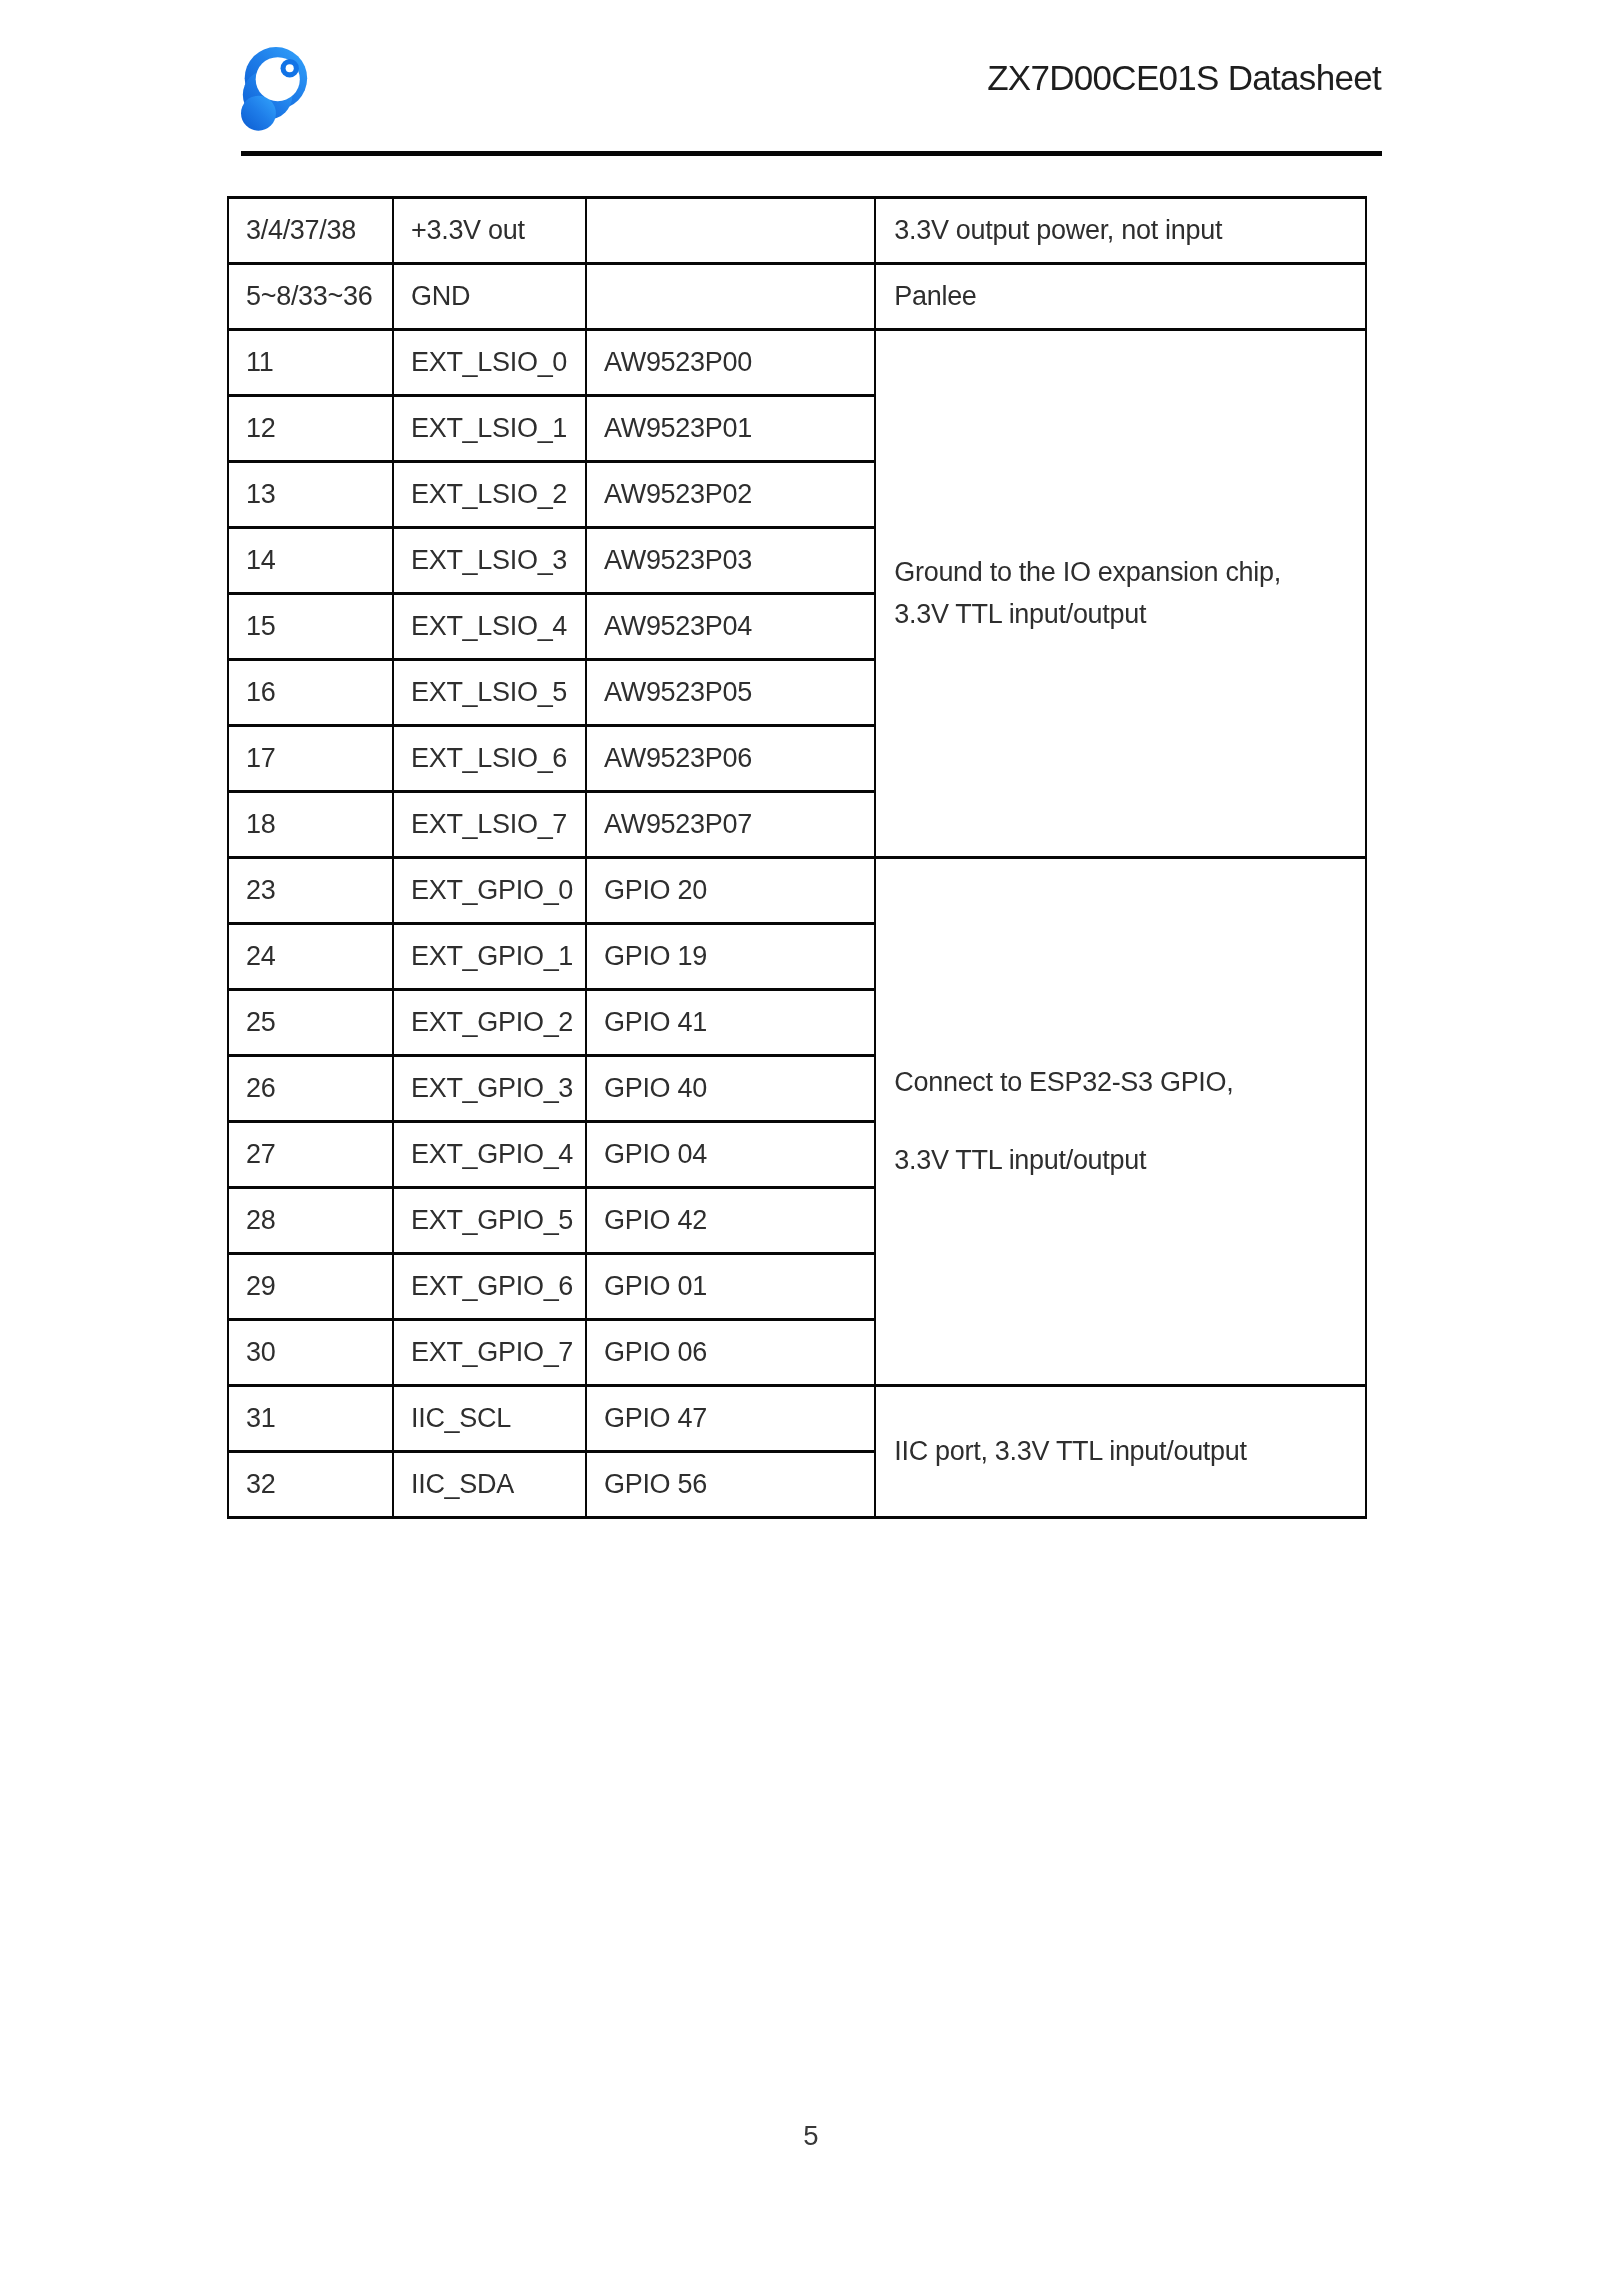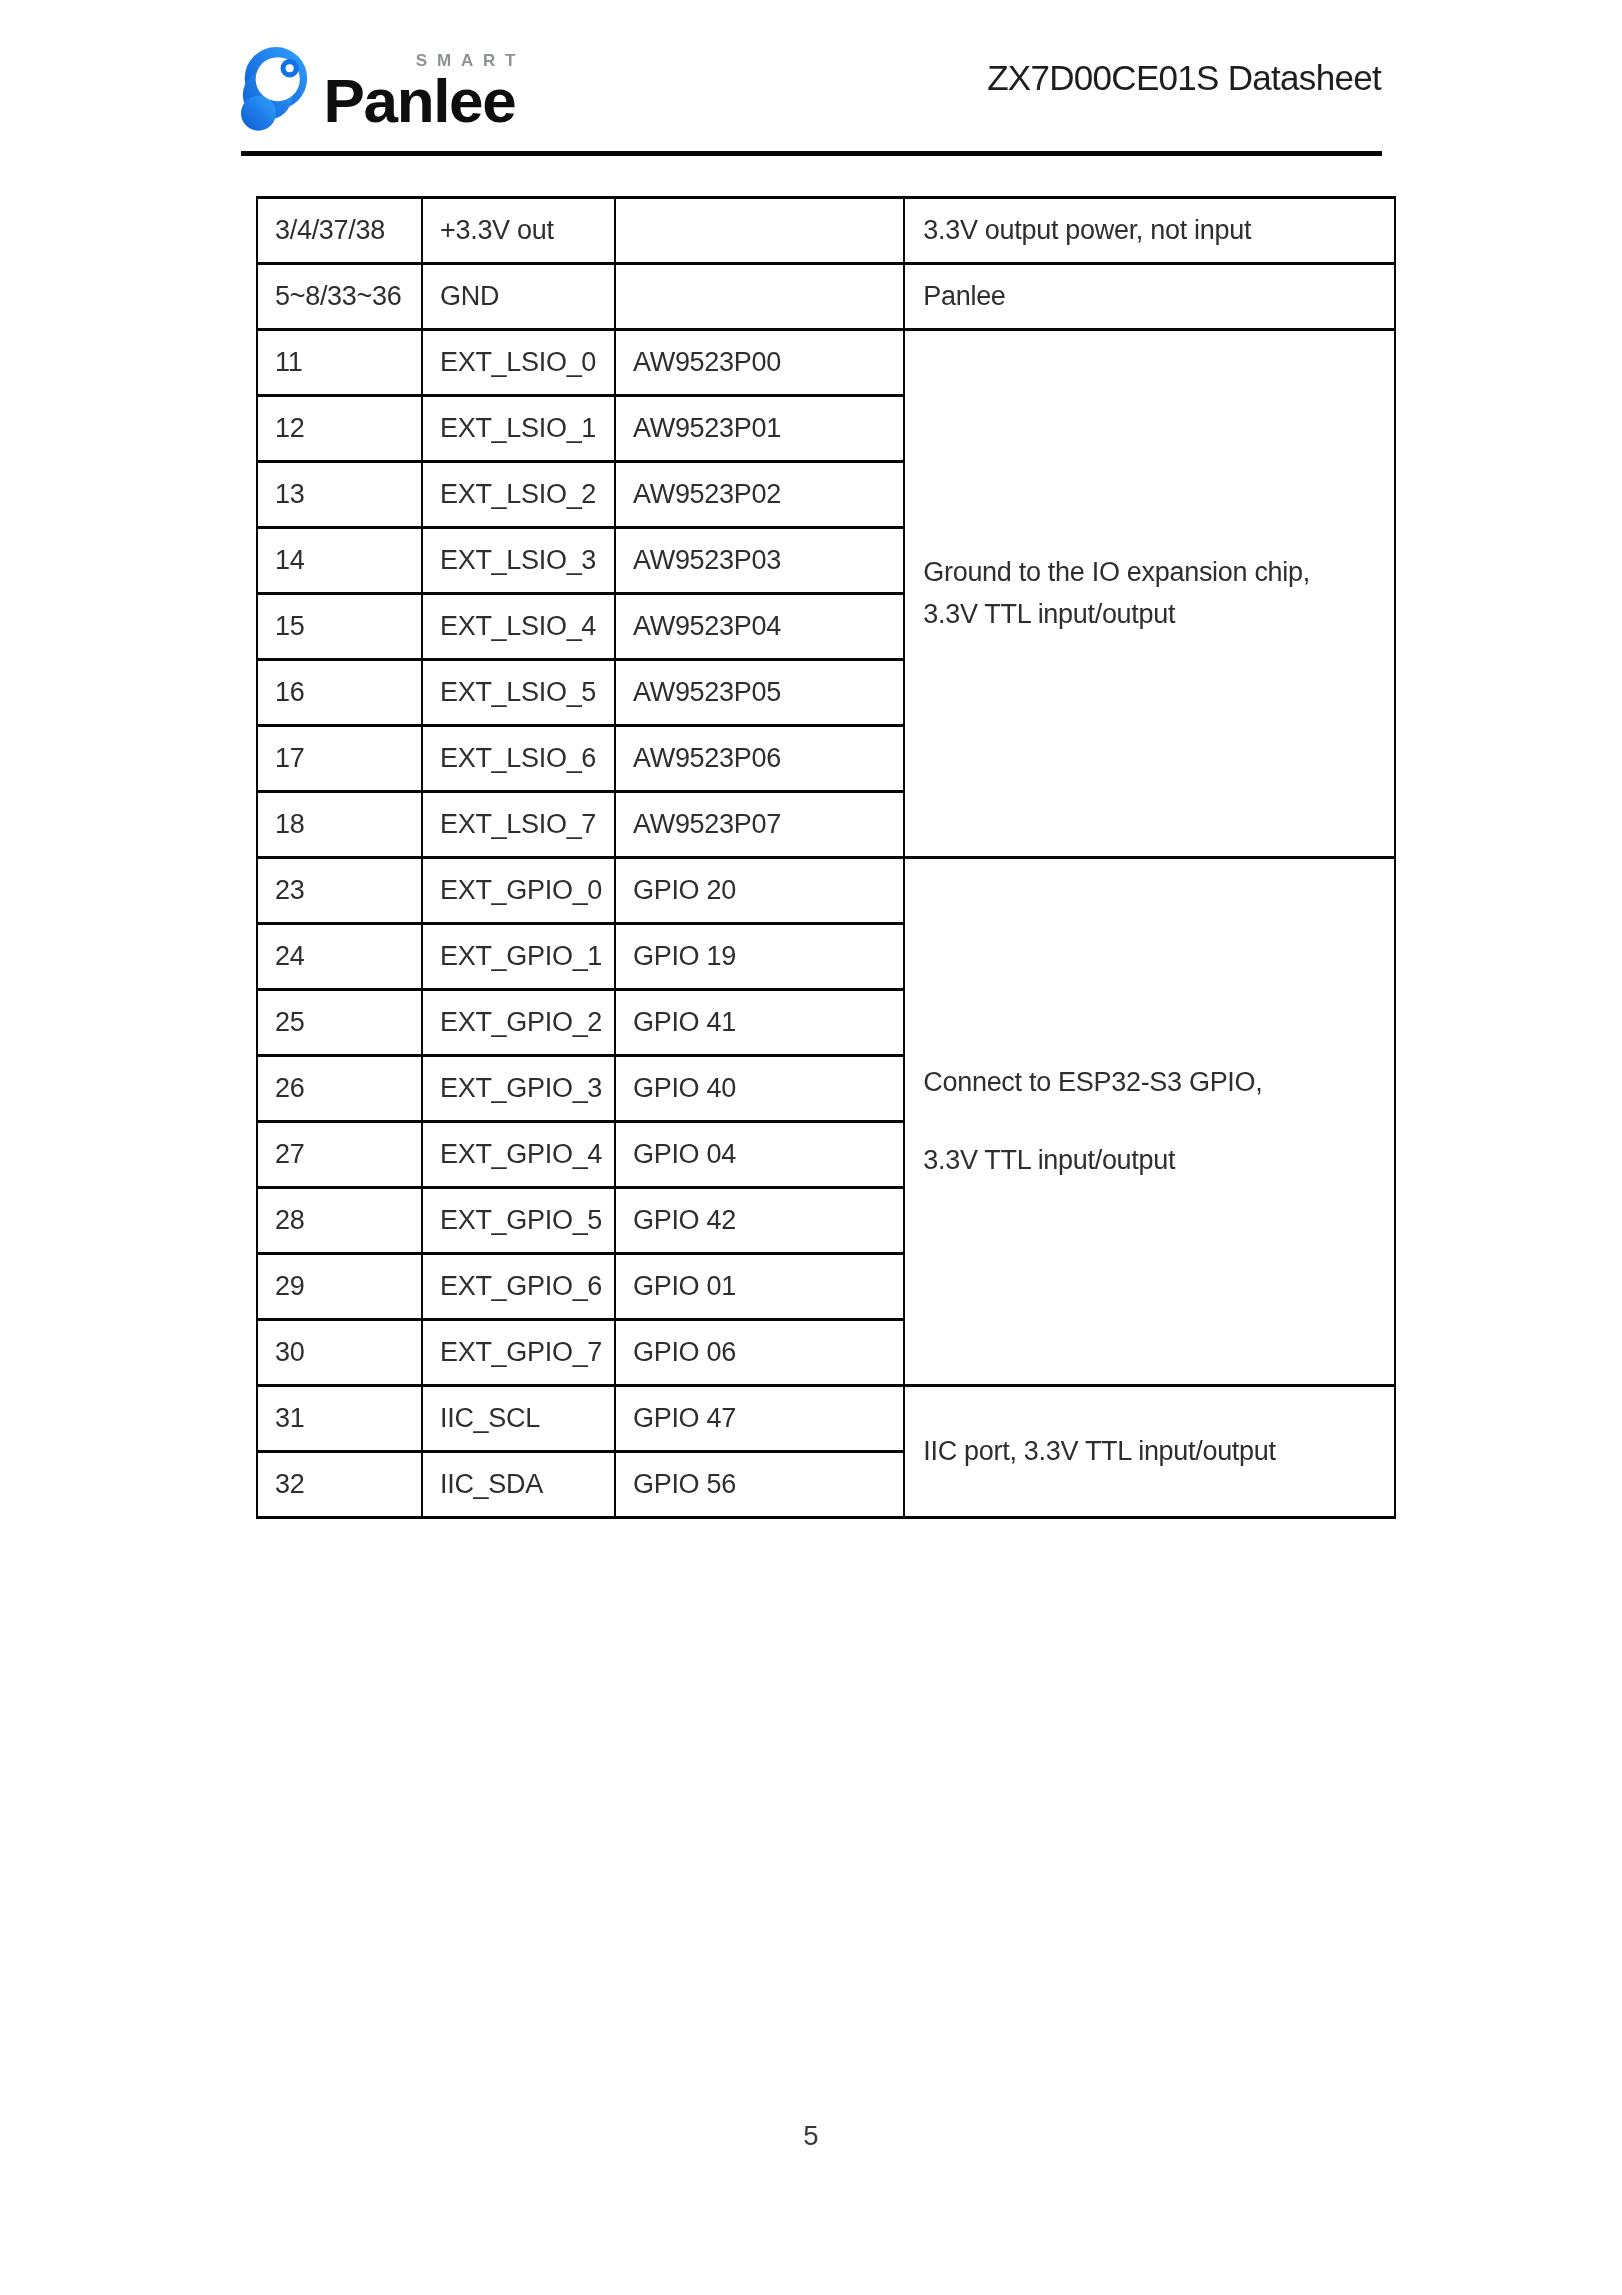--- a/index.html
+++ b/index.html
@@ -61,21 +61,21 @@
     left: 241px;
     top: 151px;
     width: 1141px;
     height: 5.2px;
     background: #060606;
   }
 
   
   table.pin-table {
     position: absolute;
-    left: 256px;
+    left: 227px;
     top: 196px;
     width: 1139px;
     border-collapse: collapse;
     table-layout: fixed;
     border-radius: 22px;
   }
   .pin-table tr { height: 66px; }
   .pin-table td {
     border-left: 2px solid #070707;
     border-right: 2px solid #070707;
@@ -123,24 +123,20 @@
         </linearGradient>
       </defs>
       <circle cx="38" cy="34" r="34" fill="url(#blueGrad)"></circle>
       <circle cx="29" cy="52" r="27" fill="url(#blueGrad)"></circle>
       <circle cx="19" cy="72" r="19" fill="url(#blueGrad)"></circle>
       <circle cx="40" cy="35" r="24" fill="#ffffff"></circle>
       <circle cx="53" cy="23" r="10" fill="#1273e6"></circle>
       <circle cx="53" cy="23" r="4.4" fill="#ffffff"></circle>
     </svg>
   </span>
-  <span class="logo-text">
-    <span class="logo-tagline">SMART</span>
-    <span class="logo-brand">Panlee</span>
-  </span>
 </div>
 
 <div class="doc-title">ZX7D00CE01S Datasheet</div>
 <div class="header-rule"></div>
 
 <table class="pin-table">
   <colgroup>
     <col style="width:165px">
     <col style="width:193px">
     <col style="width:289px">

